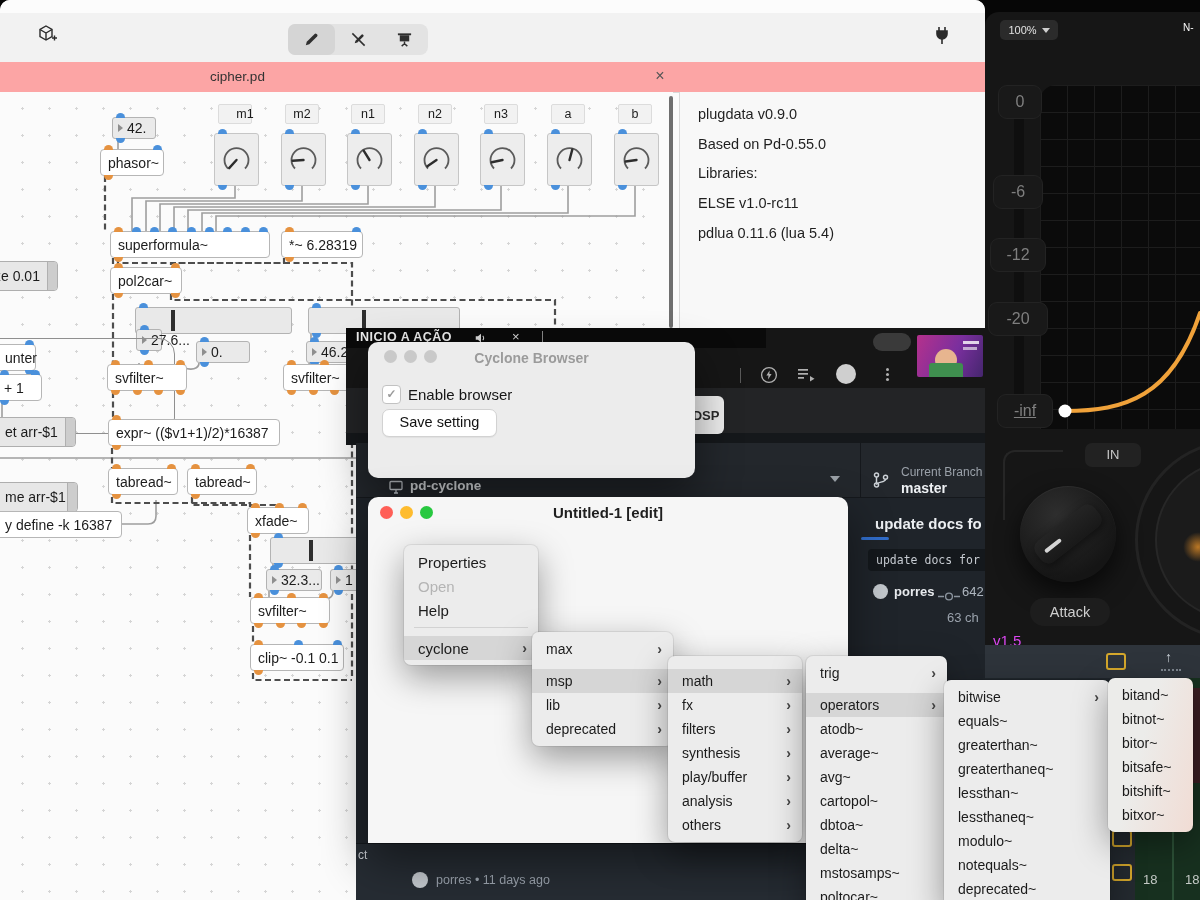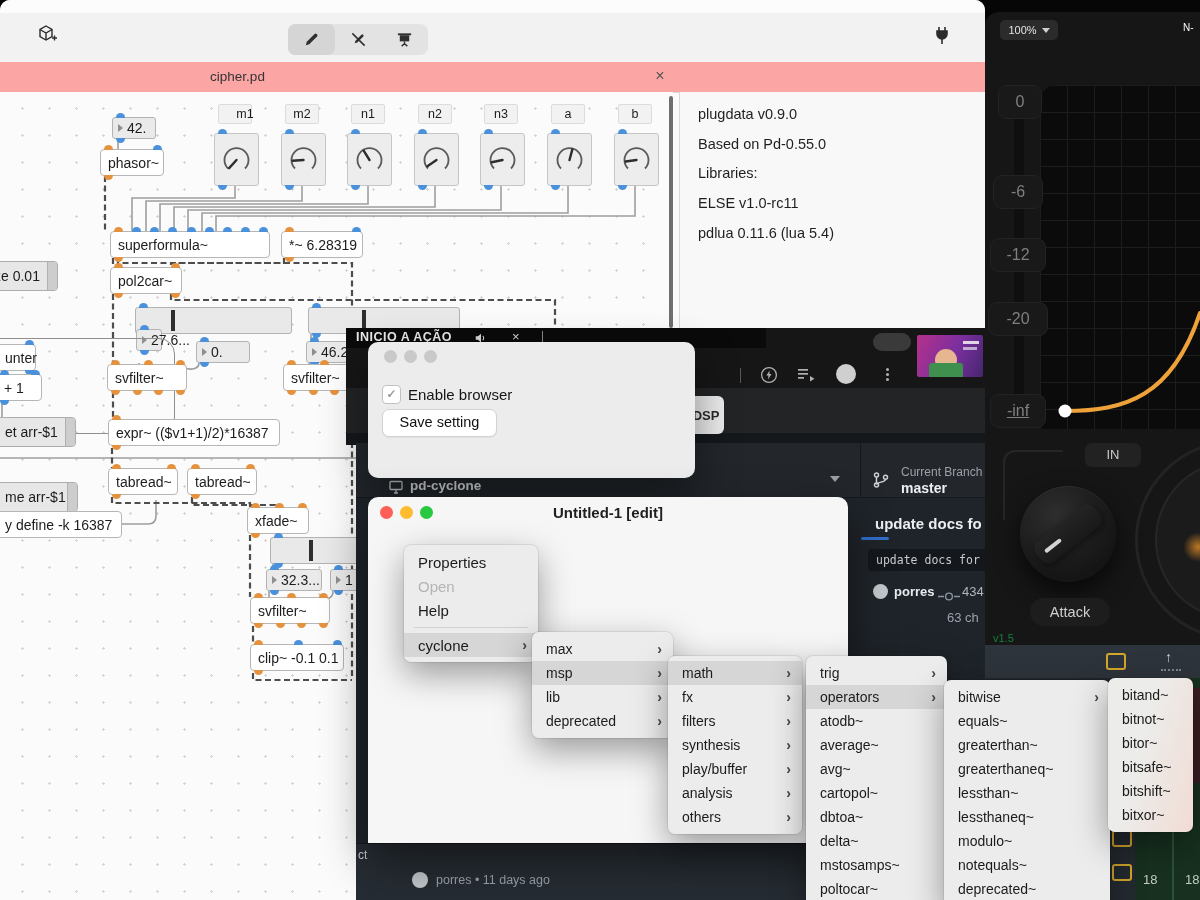--- a/index.html
+++ b/index.html
@@ -99,21 +99,21 @@
   .save-btn{position:absolute;left:14px;top:67px;width:113px;height:26px;background:#fff;border:1px solid #d2d2d2;border-radius:7px;
             text-align:center;line-height:25px;font-size:14.5px;color:#111;box-shadow:0 1px 1px rgba(0,0,0,.05);}
   .unt{left:368px;top:497px;width:480px;height:346px;background:#f6f6f6;border-radius:10px 10px 0 0;
        box-shadow:0 18px 45px rgba(0,0,0,.45);}
   .unt-title{position:absolute;left:0;top:7px;width:100%;text-align:center;font-weight:bold;font-size:15px;color:#1f1f1f;}
   .menu{position:absolute;background:#ececec;border-radius:7px;padding:5px 0;
         box-shadow:0 12px 34px rgba(0,0,0,.38),0 0 0 1px rgba(0,0,0,.07);}
   .menu.tinted{background:linear-gradient(105deg,#ececea 40%,#f1dcd4);}
   .mi{height:24px;display:flex;align-items:center;padding:0 11px 0 14px;font-size:14px;color:#1b1b1b;white-space:nowrap;}
   .menu.big .mi{height:24px;font-size:15px;}
-  .mi.hl{background:#d6d6d6;}
+  .mi.hl{background:#d6d6d6;margin-top:8px;}
   .mi.dis{color:#b4b4b4;}
   .mi .chev{margin-left:auto;font-weight:bold;color:#444;font-size:14px;padding-left:14px;}
   .msep{height:1px;background:#d2d2d2;margin:5px 10px;}
   .txt{position:absolute;white-space:nowrap;}
 </style>
 </head>
 <body>
 
 <div id="stage">
 
@@ -355,21 +355,21 @@
     <div class="abs" style="left:505px;top:94px;width:28px;height:3px;background:#316dca;border-radius:2px;"></div>
     <div class="mono-chip">update docs for</div>
     <div class="abs avatar" style="left:517px;top:141px;width:15px;height:15px;"></div>
     <span class="txt" style="left:538px;top:141px;font-size:13px;font-weight:bold;color:#e8ebee;">porres</span>
     <span class="abs" style="left:582px;top:144px;">
       <svg width="22" height="9" viewBox="0 0 22 9" fill="none" stroke="#8b949e" stroke-width="1.4">
           <path d="M0 4.5h6M16 4.5h6"></path>
           <circle cx="11" cy="4.5" r="3.4"></circle>
         </svg>
     </span>
-    <span class="txt" style="left:606px;top:141px;font-size:13px;color:#aeb6bf;">434</span>
+    <span class="txt" style="left:606px;top:141px;font-size:13px;color:#aeb6bf;">642</span>
     <span class="txt" style="left:591px;top:167px;font-size:13px;color:#9aa2ac;">63 ch</span>
 
     <div class="gh-bottom">
       <span class="txt" style="left:2px;top:4px;font-size:12px;color:#c9cdd2;">ct</span>
       <div class="abs avatar" style="left:56px;top:28px;width:16px;height:16px;"></div>
       <span class="txt" style="left:80px;top:29px;font-size:12.5px;color:#99a1ab;">porres • 11 days ago</span>
     </div>
   </div>
 
   <div class="win plugin" id="plugin">
@@ -383,32 +383,32 @@
         <path d="M25,326 C85,326 132,312 160,228" stroke="#f0a23a" stroke-width="4" fill="none" stroke-linecap="round"></path>
         <circle cx="25" cy="326" r="6.5" fill="#ffffff"></circle>
       </svg>
     </div>
     <div class="db-rail"></div>
     <div id="dbticks">
         <div class="db-pill" style="left: 13px; top: 73px; width: 42px; height: 32px;">0</div>
         <div class="db-pill" style="left: 8px; top: 163px; width: 48px; height: 32px;">-6</div>
         <div class="db-pill" style="left: 5px; top: 226px; width: 54px; height: 32px;">-12</div>
         <div class="db-pill" style="left: 3px; top: 290px; width: 58px; height: 32px;">-20</div>
-        <div class="db-pill" style="left: 5px; top: 382px; width: 54px; height: 32px; text-decoration: underline;">-inf</div>
+        <div class="db-pill" style="left: 12px; top: 382px; width: 54px; height: 32px; text-decoration: underline;">-inf</div>
       </div>
     <div class="in-pill">IN</div>
     <div class="abs" style="left:18px;top:438px;width:60px;height:70px;border-left:2px solid #262626;border-top:2px solid #262626;border-radius:12px 0 0 0;"></div>
     <div class="big-knob">
         <div class="knob-ind"></div>
       </div>
     <div class="abs" style="left:150px;top:428px;width:200px;height:200px;border-radius:50%;border:3px solid #232323;"></div>
     <div class="abs" style="left:170px;top:448px;width:160px;height:160px;border-radius:50%;background:#1b1b1b;border:2px solid #272727;"></div>
     <div class="abs" style="left:198px;top:520px;width:30px;height:30px;border-radius:50%;background:radial-gradient(circle,rgba(240,150,40,.75),rgba(240,150,40,0) 70%);"></div>
     <div class="attack-pill">Attack</div>
-    <span class="txt" style="left:8px;top:620px;font-size:11px;color:#15803d;">v1.5</span>
+    <span class="txt" style="left:8px;top:620px;font-size:15px;color:#d946ef;">v1.5</span>
   </div>
 
   <div class="win strip">
     <div class="ybox" style="left:121px;top:8px;"></div>
     <span class="txt" style="left:180px;top:4px;font-size:14px;color:#cdd3da;">↑</span>
     <div class="abs" style="left:176px;top:24px;width:20px;border-top:2px dotted #7c848d;"></div>
   </div>
 
   <div class="win daw">
     <div class="abs" style="left:125px;top:0;width:25px;height:222px;background:#242a30;"></div>
@@ -420,20 +420,21 @@
     <div id="dawnums">
         <div class="txt" style="left: 158px; top: 194px; font-size: 13px; color: rgb(196, 202, 198);">18</div>
         <div class="txt" style="left: 200px; top: 194px; font-size: 13px; color: rgb(196, 202, 198);">18</div>
       </div>
   </div>
 
   <div class="win dlg">
     <div class="light" style="left:16px;top:8px;background:#c9c9c9;"></div>
     <div class="light" style="left:36px;top:8px;background:#c9c9c9;"></div>
     <div class="light" style="left:56px;top:8px;background:#c9c9c9;"></div>
+    <div class="dlg-title">Cyclone Browser</div>
     <div class="chk">✓</div>
     <span class="txt" style="left:40px;top:44px;font-size:15px;color:#161616;">Enable browser</span>
     <div class="save-btn">Save setting</div>
   </div>
 
   <div class="win unt">
     <div class="light" style="left:12px;top:9px;background:#ff5f57;"></div>
     <div class="light" style="left:32px;top:9px;background:#febc2e;"></div>
     <div class="light" style="left:52px;top:9px;background:#28c840;"></div>
     <div class="unt-title">Untitled-1 [edit]</div>

